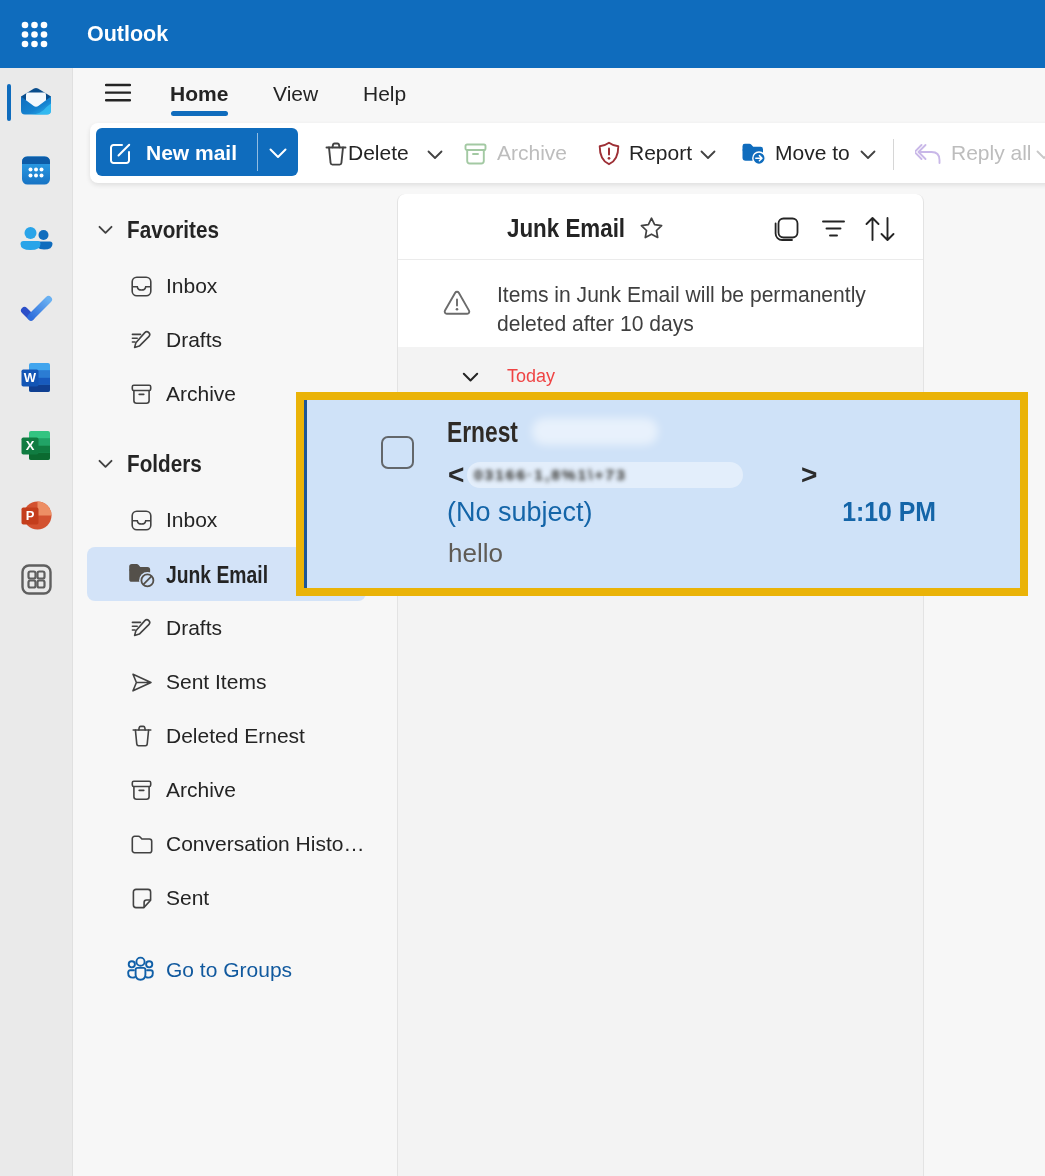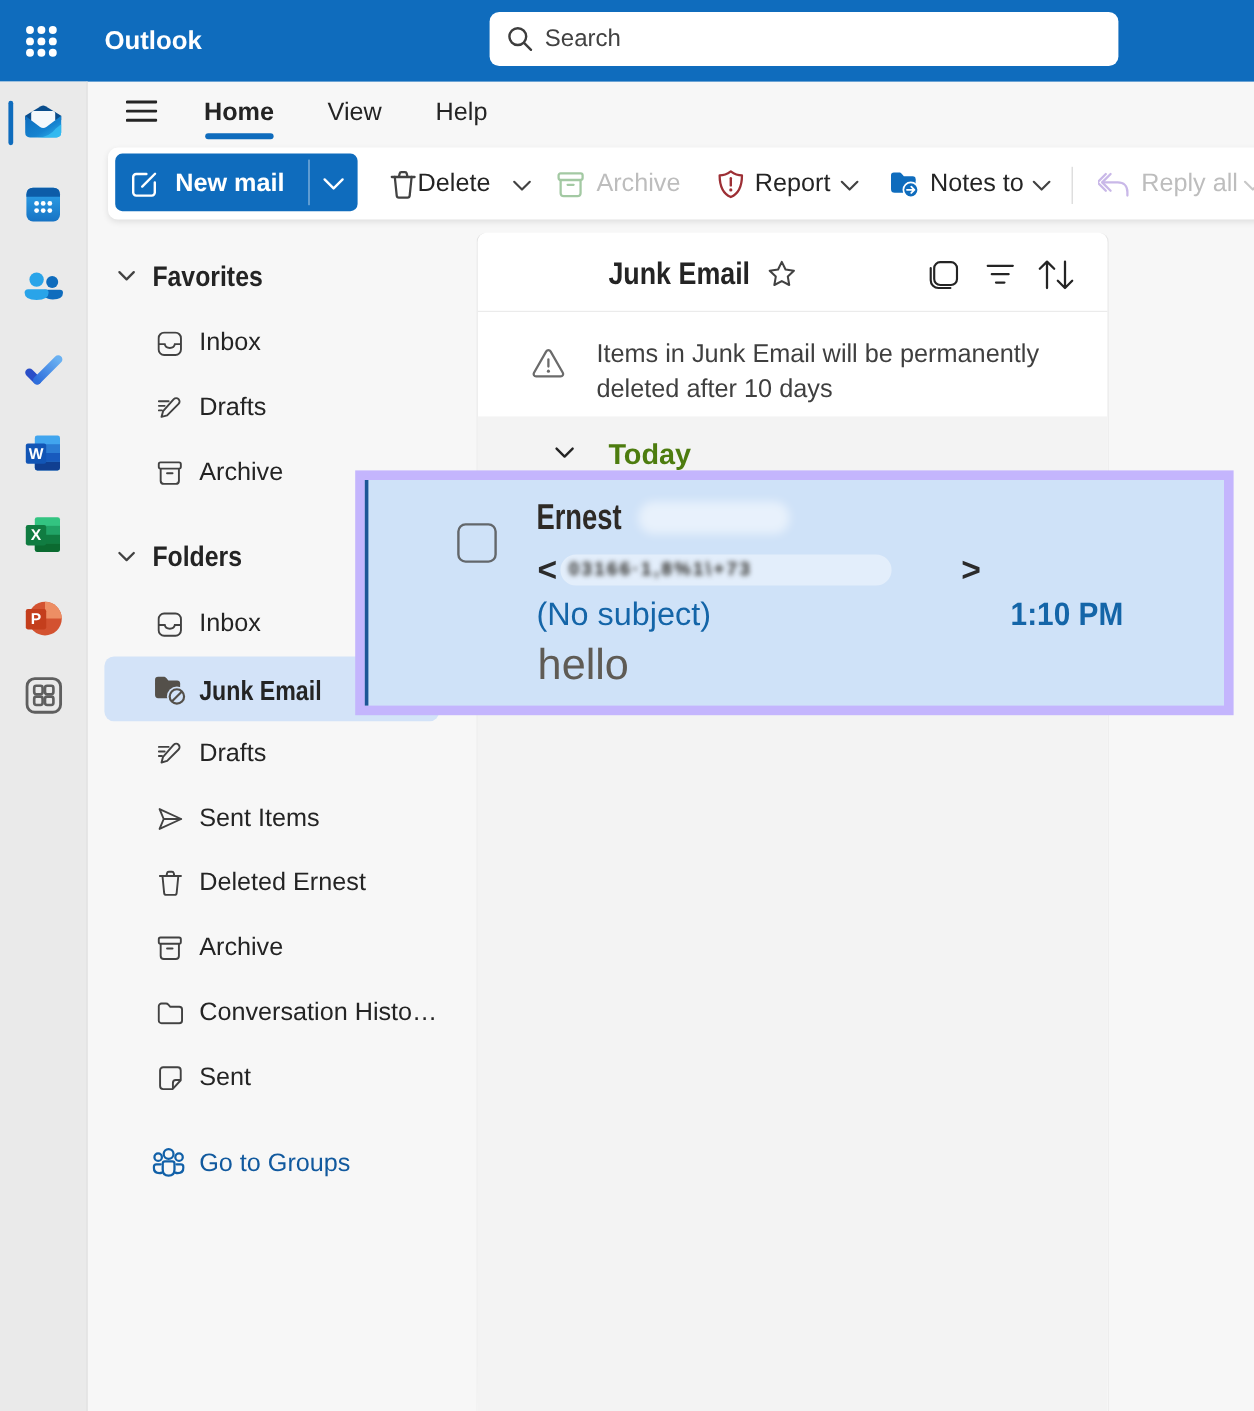--- a/index.html
+++ b/index.html
@@ -33,61 +33,54 @@
   .sideh { height:30px; line-height:30px; font-size:23.5px; font-weight:bold; color:#242424; left:127px; transform:scaleX(0.88); transform-origin:left center; }
   .sitem { height:30px; line-height:30px; font-size:21px; color:#242424; left:166px; }
   #junksel { left:87px; top:547px; width:279px; height:54px; border-radius:8px; background:#d3e3f8; }
 
   
   #pane { left:397px; top:194px; width:527px; height:982px; background:#fff; border-radius:8px 8px 0 0; border-left:1px solid #e3e3e3; border-right:1px solid #e3e3e3; }
   #panegray { left:398px; top:347px; width:525px; height:829px; background:#f3f3f3; }
   #panehead { left:507px; top:214px; height:28px; line-height:28px; font-size:26px; font-weight:bold; color:#242424; transform:scaleX(0.86); transform-origin:left center; }
   #panediv { left:398px; top:259px; width:525px; height:1px; background:#ebebeb; }
   .warntxt { font-size:21.5px; color:#3f3f3f; transform:scaleX(0.98); transform-origin:left center; }
-  #todaytxt { font-size:24px; font-weight:bold; color:#4d7c0f; }
-
-  
-  #overlay { left:296px; top:392px; width:732px; height:204px; background:#c4b5fd; }
+  #todaytxt { font-size:18px; font-weight:normal; color:#ef4444; }
+
+  
+  #overlay { left:296px; top:392px; width:732px; height:204px; background:#eab308; }
   #overlayin { left:8px; top:8px; width:716px; height:188px; background:#cfe2f8; }
   #navline { left:8px; top:8px; width:3px; height:188px; background:#1d5596; }
   #chkbox { left:85px; top:44px; width:33px; height:33px; border:2px solid #63676b; border-radius:7px; }
   #ern { left:151px; top:24px; height:31px; line-height:31px; font-size:30px; font-weight:bold; color:#2e2a26; transform:scaleX(0.76); transform-origin:left center; }
   #ernblur { left:236px; top:26px; width:126px; height:27px; background:rgba(255,255,255,.52); border-radius:13px; filter:blur(4px); }
   #addrband { left:171px; top:70px; width:276px; height:26px; background:rgba(255,255,255,.42); border-radius:13px; }
   #addrblur { left:178px; top:71px; height:24px; line-height:24px; font-size:15.5px; font-weight:bold; color:#2a2823; filter:blur(2px); letter-spacing:2px; }
   .lt { color:#2b2b2b; font-size:28px; font-weight:600; height:30px; line-height:30px; }
   #nosubj { left:151px; top:106px; height:29px; line-height:29px; font-size:27px; font-weight:normal; color:#1465a8; }
   #etime { right:92px; top:106px; height:29px; line-height:29px; font-size:27px; font-weight:bold; color:#1465a8; transform:scaleX(0.92); transform-origin:right center; }
-  #ehello { left:152px; top:147px; height:29px; line-height:29px; font-size:36px; color:#5f5b55;text-align:right; }
+  #ehello { left:152px; top:147px; height:29px; line-height:29px; font-size:26px; color:#5f5b55;text-align:right; }
 </style>
 </head>
 <body>
 
   <div class="abs" id="topbar">
     <svg class="abs" style="left:18px;top:18px" width="33" height="33" viewBox="0 0 33 33">
       <g fill="#ffffff">
         <circle cx="7" cy="7" r="3.3"></circle>
         <circle cx="16.5" cy="7" r="3.3"></circle>
         <circle cx="26" cy="7" r="3.3"></circle>
         <circle cx="7" cy="16.5" r="3.3"></circle>
         <circle cx="16.5" cy="16.5" r="3.3"></circle>
         <circle cx="26" cy="16.5" r="3.3"></circle>
         <circle cx="7" cy="26" r="3.3"></circle>
         <circle cx="16.5" cy="26" r="3.3"></circle>
         <circle cx="26" cy="26" r="3.3"></circle>
       </g>
     </svg>
     <div class="abs" id="brand">Outlook</div>
-    <div class="abs" id="searchbox">
-      <svg class="abs" style="left:14px;top:11px" width="23" height="23" viewBox="0 0 23 23">
-        <circle cx="9.5" cy="9.5" r="7" fill="none" stroke="#3d3d3d" stroke-width="2"></circle>
-        <line x1="14.7" y1="14.7" x2="20.5" y2="20.5" stroke="#3d3d3d" stroke-width="2" stroke-linecap="round"></line>
-      </svg>
-      <div class="abs" id="searchtxt">Search</div>
-    </div>
   </div>
 
   <div class="abs" id="rail"></div>
   <div class="abs" id="railsel"></div>
 
   <svg class="abs" style="left:19px;top:86px" width="34" height="32" viewBox="0 0 34 32">
     <defs>
       <linearGradient id="olg" x1="0" y1="0" x2="1" y2="1">
         <stop offset="0" stop-color="#0f6cbd"></stop>
         <stop offset="0.6" stop-color="#1583d0"></stop>
@@ -224,21 +217,21 @@
   <svg class="abs" style="left:700px;top:150px" width="16" height="10" viewBox="0 0 16 10">
     <path d="M1.5 1.5 L8 8 L14.5 1.5" fill="none" stroke="#424242" stroke-width="1.8" stroke-linecap="round" stroke-linejoin="round"></path>
   </svg>
 
   <svg class="abs" style="left:741px;top:142px" width="25" height="23" viewBox="0 0 25 23">
     <path d="M1.5 4.2 A2.4 2.4 0 0 1 3.9 1.8 H8.3 C9.2 1.8 9.8 2.1 10.4 2.8 L12.2 4.8 H19.6 A2.4 2.4 0 0 1 22 7.2 V8.5 H1.5 Z" fill="#0f6cbd"></path>
     <path d="M1.5 7.5 H22 V15.5 A3.2 3.2 0 0 1 18.8 18.7 H4.7 A3.2 3.2 0 0 1 1.5 15.5 Z" fill="#0f6cbd"></path>
     <circle cx="18" cy="16.2" r="6.2" fill="#0f6cbd" stroke="#ffffff" stroke-width="1.4"></circle>
     <path d="M14.8 16.2 H21 M18.4 13.6 L21 16.2 L18.4 18.8" fill="none" stroke="#fff" stroke-width="1.5" stroke-linecap="round" stroke-linejoin="round"></path>
   </svg>
-  <div class="abs tbtxt" style="left:775px">Notes to</div>
+  <div class="abs tbtxt" style="left:775px">Move to</div>
   <svg class="abs" style="left:860px;top:150px" width="16" height="10" viewBox="0 0 16 10">
     <path d="M1.5 1.5 L8 8 L14.5 1.5" fill="none" stroke="#424242" stroke-width="1.8" stroke-linecap="round" stroke-linejoin="round"></path>
   </svg>
 
   <div class="abs" id="tbsep"></div>
 
   <svg class="abs" style="left:915px;top:143px" width="26" height="22" viewBox="0 0 26 22">
     <g fill="none" stroke="#c9b8e8" stroke-width="1.9" stroke-linecap="round" stroke-linejoin="round">
       <path d="M10.5 2 L3.5 9 L10.5 16"></path>
       <path d="M6.5 2 L-0.5 9 L6.5 16"></path>

